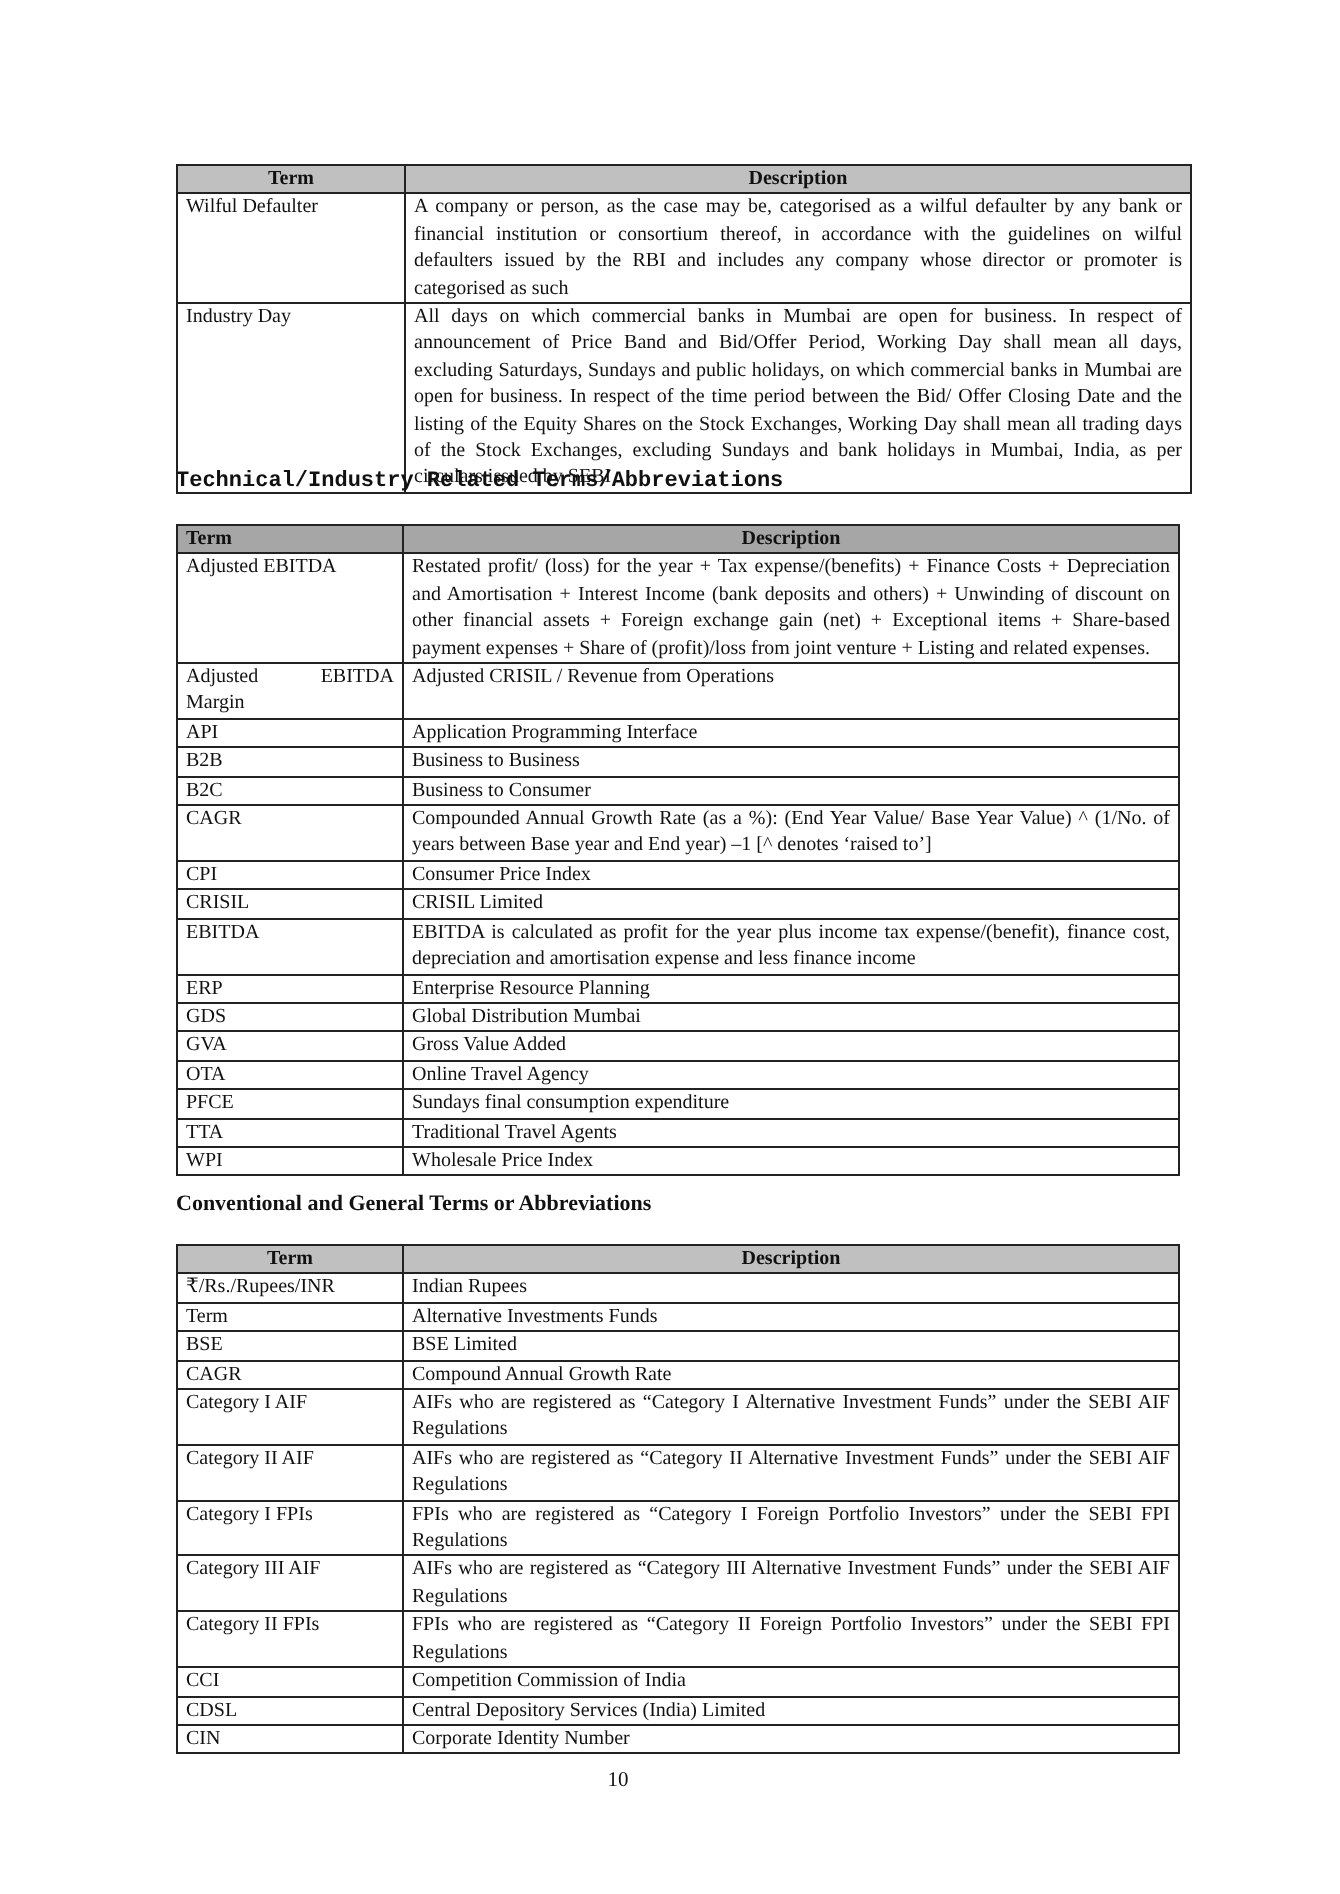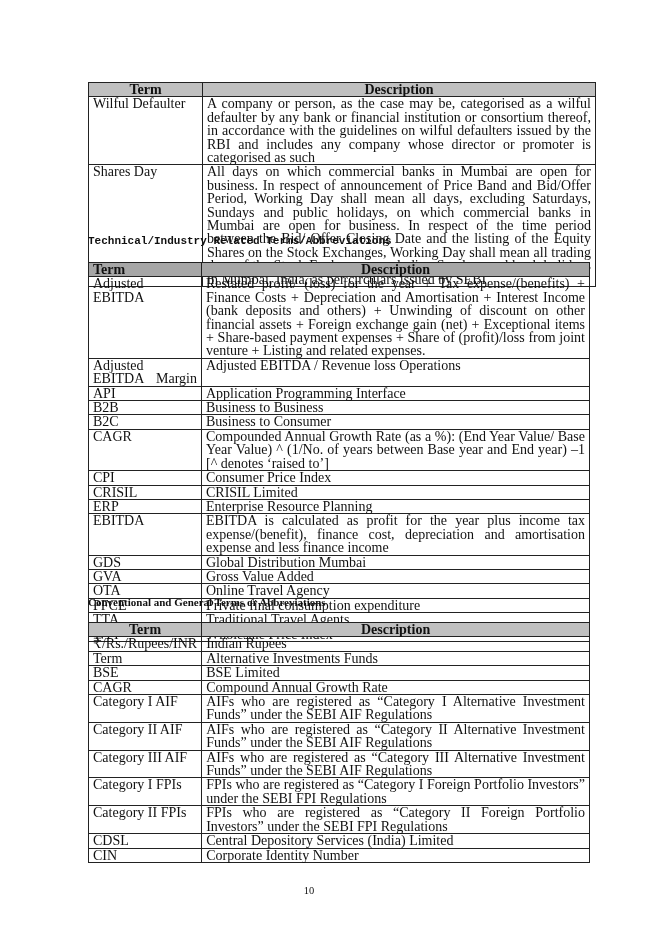--- a/index.html
+++ b/index.html
@@ -4,21 +4,21 @@
   <style>
     html, body { margin: 0; padding: 0; background: #ffffff; }
     body {
       width: 670px; height: 947px; position: relative; overflow: hidden;
       font-family: "Liberation Serif", "DejaVu Serif", serif;
       color: #111111;
     }
     .table {
       position: absolute; left: 88px;
       border-collapse: collapse;
-      font-size: 14px; line-height: 13.4px; padding-left: 20px;
+      font-size: 10px; line-height: 13.4px; padding-left: 20px;
     }
     .table td, .table th {
       border: 1px solid #222222;
       padding: 0 4px;
       vertical-align: top;
     }
     .table th {
       background: #c0c0c0;
       font-weight: bold;
       text-align: center;
@@ -53,21 +53,21 @@
       <th class="col-term">Term</th>
       <th>Description</th>
     </tr>
   </thead>
   <tbody id="t1-body">
       <tr>
         <td>Wilful Defaulter</td>
         <td class="desc">A company or person, as the case may be, categorised as a wilful defaulter by any bank or financial institution or consortium thereof, in accordance with the guidelines on wilful defaulters issued by the RBI and includes any company whose director or promoter is categorised as such</td>
       </tr>
       <tr>
-        <td>Shares Day</td>
+        <td>Industry Day</td>
         <td class="desc">All days on which commercial banks in Mumbai are open for business. In respect of announcement of Price Band and Bid/Offer Period, Working Day shall mean all days, excluding Saturdays, Sundays and public holidays, on which commercial banks in Mumbai are open for business. In respect of the time period between the Bid/ Offer Closing Date and the listing of the Equity Shares on the Stock Exchanges, Working Day shall mean all trading days of the Stock Exchanges, excluding Sundays and bank holidays in Mumbai, India, as per circulars issued by SEBI</td>
       </tr>
     </tbody>
 </table>
 
 <div class="section-heading" id="h2">Technical/Industry Related Terms/Abbreviations</div>
 
 <table class="table" id="t2">
   <thead>
     <tr>
@@ -75,21 +75,21 @@
       <th class="dark">Description</th>
     </tr>
   </thead>
   <tbody id="t2-body">
       <tr>
         <td>Adjusted EBITDA</td>
         <td class="desc">Restated profit/ (loss) for the year + Tax expense/(benefits) + Finance Costs + Depreciation and Amortisation + Interest Income (bank deposits and others) + Unwinding of discount on other financial assets + Foreign exchange gain (net) + Exceptional items + Share-based payment expenses + Share of (profit)/loss from joint venture + Listing and related expenses.</td>
       </tr>
       <tr>
         <td class="term-justify">Adjusted EBITDA Margin</td>
-        <td class="desc">Adjusted EBITDA / Revenue loss Operations</td>
+        <td class="desc">Adjusted CRISIL / Revenue from Operations</td>
       </tr>
       <tr>
         <td>API</td>
         <td class="desc">Application Programming Interface</td>
       </tr>
       <tr>
         <td>B2B</td>
         <td class="desc">Business to Business</td>
       </tr>
       <tr>
@@ -102,42 +102,42 @@
       </tr>
       <tr>
         <td>CPI</td>
         <td class="desc">Consumer Price Index</td>
       </tr>
       <tr>
         <td>CRISIL</td>
         <td class="desc">CRISIL Limited</td>
       </tr>
       <tr>
+        <td>EBITDA</td>
+        <td class="desc">EBITDA is calculated as profit for the year plus income tax expense/(benefit), finance cost, depreciation and amortisation expense and less finance income</td>
+      </tr>
+      <tr>
         <td>ERP</td>
         <td class="desc">Enterprise Resource Planning</td>
       </tr>
       <tr>
-        <td>EBITDA</td>
-        <td class="desc">EBITDA is calculated as profit for the year plus income tax expense/(benefit), finance cost, depreciation and amortisation expense and less finance income</td>
-      </tr>
-      <tr>
         <td>GDS</td>
         <td class="desc">Global Distribution Mumbai</td>
       </tr>
       <tr>
         <td>GVA</td>
         <td class="desc">Gross Value Added</td>
       </tr>
       <tr>
         <td>OTA</td>
         <td class="desc">Online Travel Agency</td>
       </tr>
       <tr>
         <td>PFCE</td>
-        <td class="desc">Private final consumption expenditure</td>
+        <td class="desc">Sundays final consumption expenditure</td>
       </tr>
       <tr>
         <td>TTA</td>
         <td class="desc">Traditional Travel Agents</td>
       </tr>
       <tr>
         <td>WPI</td>
         <td class="desc">Wholesale Price Index</td>
       </tr>
     </tbody>
@@ -171,32 +171,36 @@
       </tr>
       <tr>
         <td>Category I AIF</td>
         <td class="desc">AIFs who are registered as “Category I Alternative Investment Funds” under the SEBI AIF Regulations</td>
       </tr>
       <tr>
         <td>Category II AIF</td>
         <td class="desc">AIFs who are registered as “Category II Alternative Investment Funds” under the SEBI AIF Regulations</td>
       </tr>
       <tr>
+        <td>Category I FPIs</td>
+        <td class="desc">FPIs who are registered as “Category I Foreign Portfolio Investors” under the SEBI FPI Regulations</td>
+      </tr>
+      <tr>
         <td>Category III AIF</td>
         <td class="desc">AIFs who are registered as “Category III Alternative Investment Funds” under the SEBI AIF Regulations</td>
       </tr>
       <tr>
-        <td>Category I FPIs</td>
-        <td class="desc">FPIs who are registered as “Category I Foreign Portfolio Investors” under the SEBI FPI Regulations</td>
-      </tr>
-      <tr>
         <td>Category II FPIs</td>
         <td class="desc">FPIs who are registered as “Category II Foreign Portfolio Investors” under the SEBI FPI Regulations</td>
       </tr>
       <tr>
+        <td>CCI</td>
+        <td class="desc">Competition Commission of India</td>
+      </tr>
+      <tr>
         <td>CDSL</td>
         <td class="desc">Central Depository Services (India) Limited</td>
       </tr>
       <tr>
         <td>CIN</td>
         <td class="desc">Corporate Identity Number</td>
       </tr>
     </tbody>
 </table>
 

